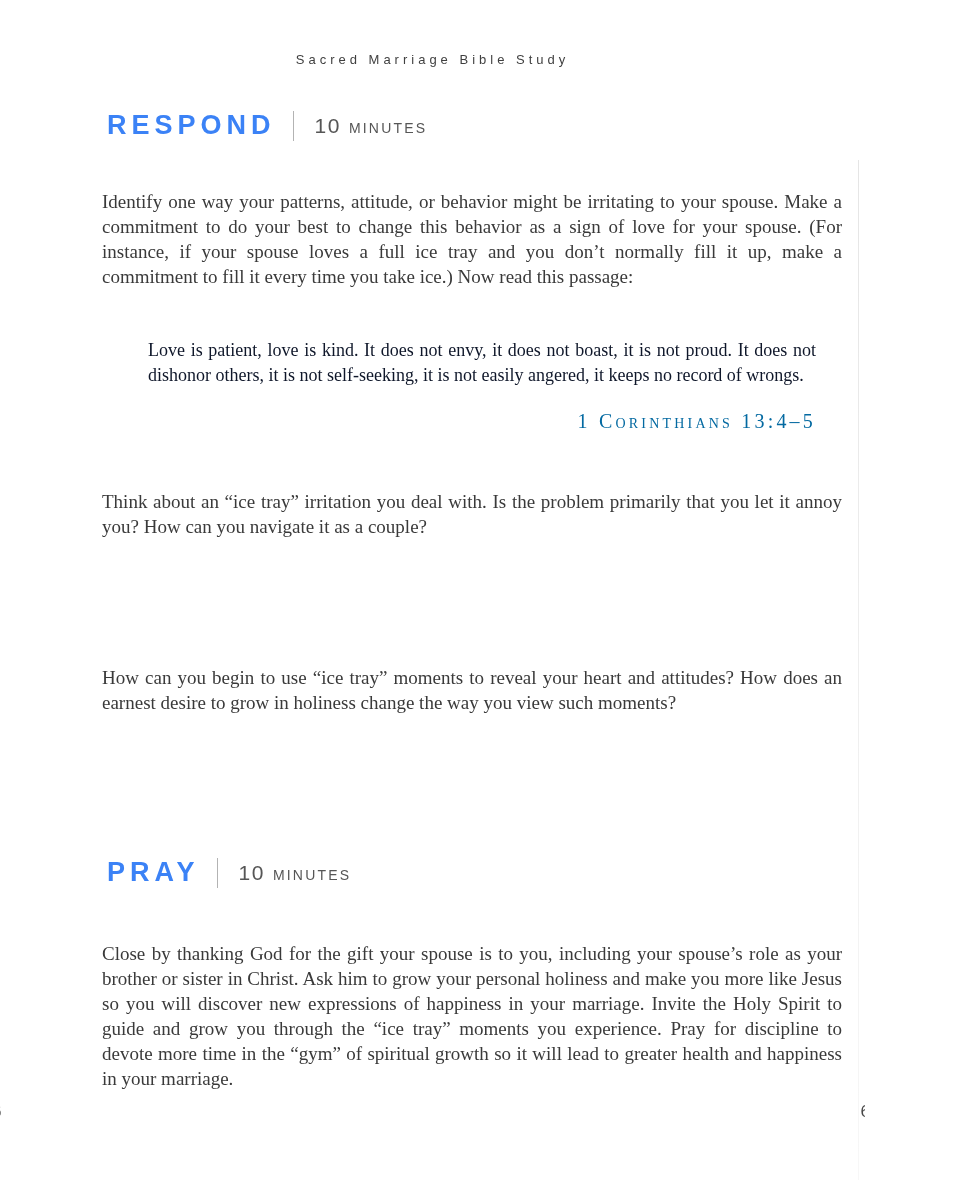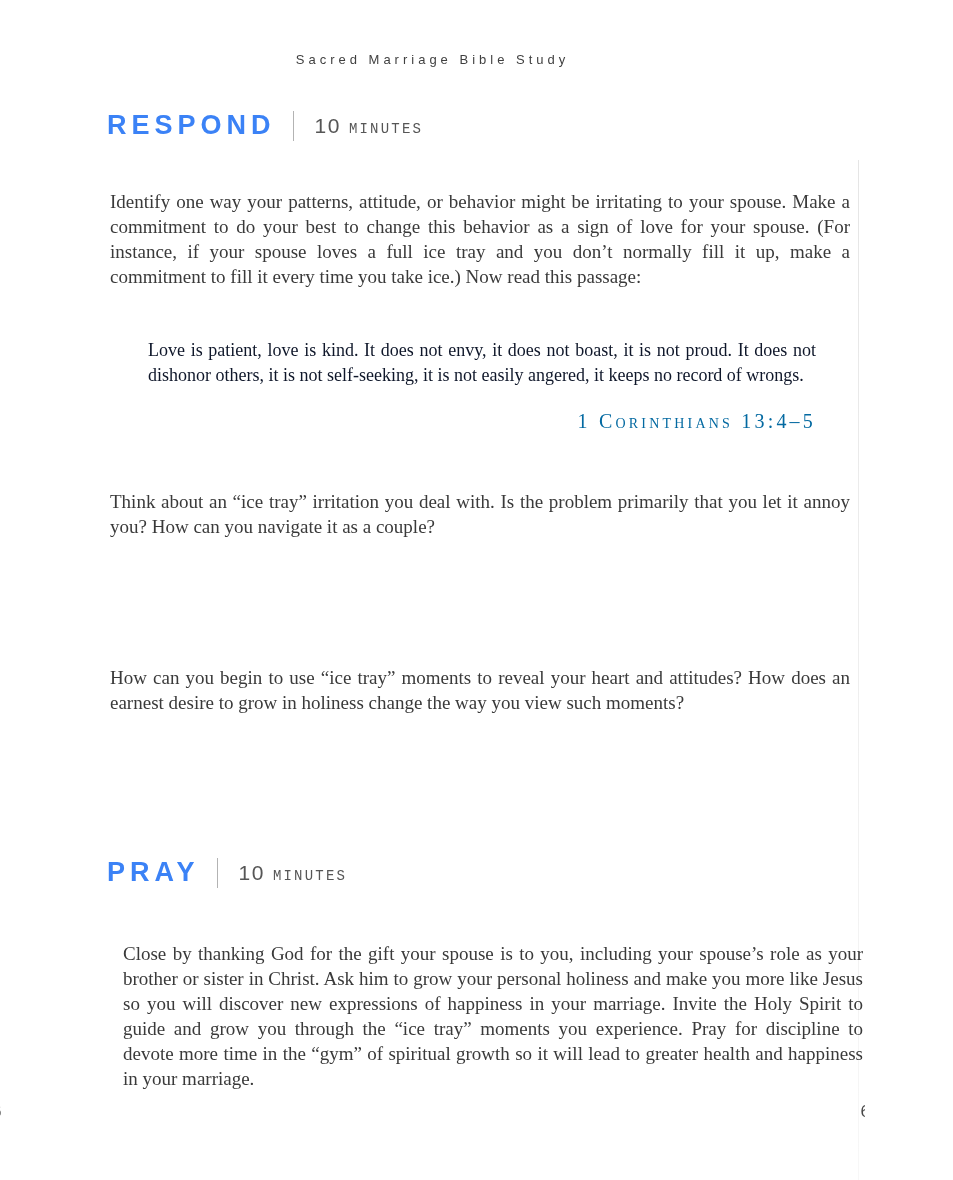--- a/index.html
+++ b/index.html
@@ -57,35 +57,34 @@
   .duration-number {
     font-size: 21px;
     letter-spacing: 1.5px;
     margin-right: 8px;
     font-weight: 400;
   }
   .duration-unit {
     font-size: 14px;
     letter-spacing: 2.2px;
     font-weight: 400;
-    font-family: Liberation Mono, monospace;
   }
   .body-text {
     position: absolute;
-    left: 110px;
+    left: 102px;
     width: 740px;
     font-size: 19px;
     line-height: 25px;
     text-align: justify;
     color: #3a3a3a;
   }
   .intro-para { top: 170px; }
   .question-1 { top: 470px; }
   .question-2 { top: 646px; }
-  .pray-para  { top: 922px; margin-left: 13px; }
+  .pray-para  { top: 922px; }
   .em { }
   .scripture-quote {
     position: absolute;
     top: 320px;
     left: 148px;
     width: 668px;
     font-size: 18px;
     line-height: 25px;
     text-align: justify;
     color: #0f172a;

